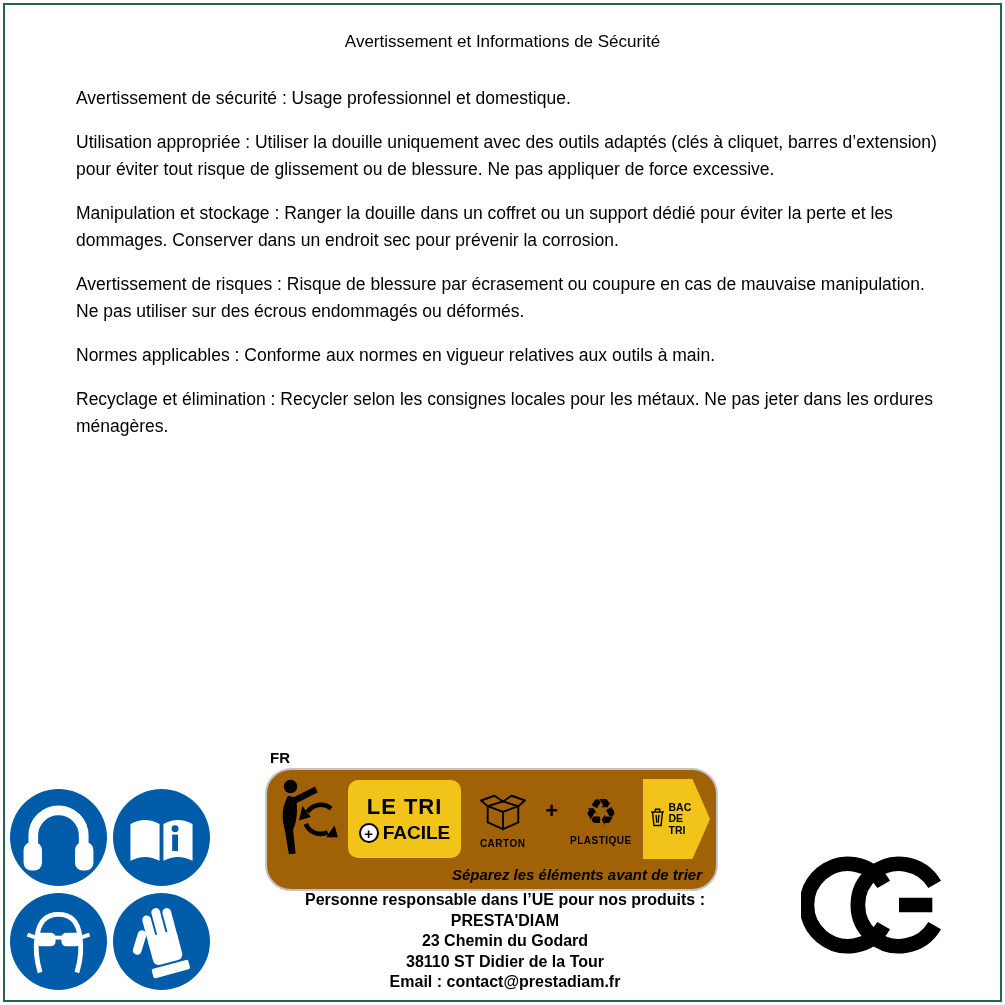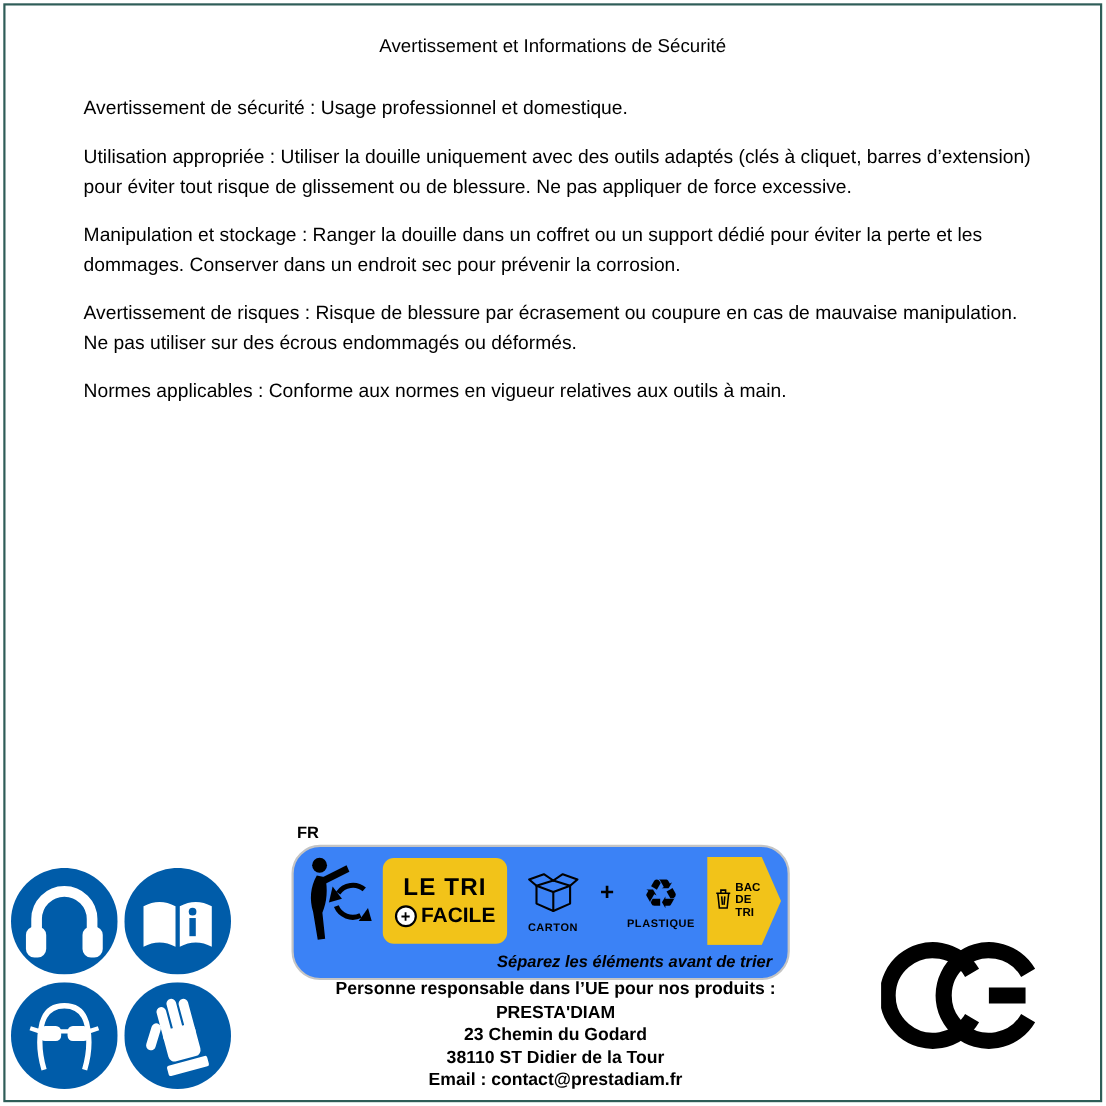--- a/index.html
+++ b/index.html
@@ -14,21 +14,21 @@
 
   
   .icons-grid { position:absolute; left:5px; top:784px;
                 display:grid; grid-template-columns:97px 97px; gap:7px 6px; }
   .sicon svg { display:block; }
 
   
   .trilabel { position:absolute; left:260px; top:744px; }
   .fr { font-weight:bold; font-size:15px; margin:0 0 2px 5px; }
   .tribox { width:453px; height:123px; border:2px solid #c4c4c4; border-radius:26px;
-            padding:5px 6px 2px 10px; background:#3b82f6; }
+            padding:5px 6px 2px 10px; background:#a16207; }
   .tri-row { display:flex; align-items:center; height:88px; }
   .triman { margin-right:5px; }
   .yellowbox { width:114px; height:78px; background:#F2C319; border-radius:10px;
                display:flex; flex-direction:column; align-items:center; justify-content:center; }
   .yellowbox .l1 { font-size:22px; font-weight:bold; letter-spacing:1px; }
   .yellowbox .l2 { display:flex; align-items:center; gap:4px; margin-top:2px; }
   .plus-circle { width:20px; height:20px; border-radius:50%; background:#fff; border:2px solid #000;
                  display:flex; align-items:center; justify-content:center;
                  font-size:15px; font-weight:bold; line-height:1; }
   .yellowbox .word2 { font-size:19px; font-weight:bold; }
@@ -56,20 +56,21 @@
 <div class="page">
 
   <div class="title">Avertissement et Informations de Sécurité</div>
 
   <div class="content">
     <p>Avertissement de sécurité : Usage professionnel et domestique.</p>
     <p>Utilisation appropriée : Utiliser la douille uniquement avec des outils adaptés (clés à cliquet, barres d’extension) pour éviter tout risque de glissement ou de blessure. Ne pas appliquer de force excessive.</p>
     <p>Manipulation et stockage : Ranger la douille dans un coffret ou un support dédié pour éviter la perte et les dommages. Conserver dans un endroit sec pour prévenir la corrosion.</p>
     <p>Avertissement de risques : Risque de blessure par écrasement ou coupure en cas de mauvaise manipulation. Ne pas utiliser sur des écrous endommagés ou déformés.</p>
     <p>Normes applicables : Conforme aux normes en vigueur relatives aux outils à main.</p>
+    <p>Recyclage et élimination : Recycler selon les consignes locales pour les métaux. Ne pas jeter dans les ordures ménagères.</p>
   </div>
 
   <div class="icons-grid">
     <div class="sicon">
       <svg viewBox="0 0 100 100" width="97" height="97">
         <circle cx="50" cy="50" r="50" fill="#005CA9"></circle>
         <path d="M24 66 L24 48 A26 26 0 0 1 76 48 L76 66" fill="none" stroke="#fff" stroke-width="10"></path>
         <rect x="14" y="55" width="19" height="29" rx="8" fill="#fff"></rect>
         <rect x="67" y="55" width="19" height="29" rx="8" fill="#fff"></rect>
       </svg>

